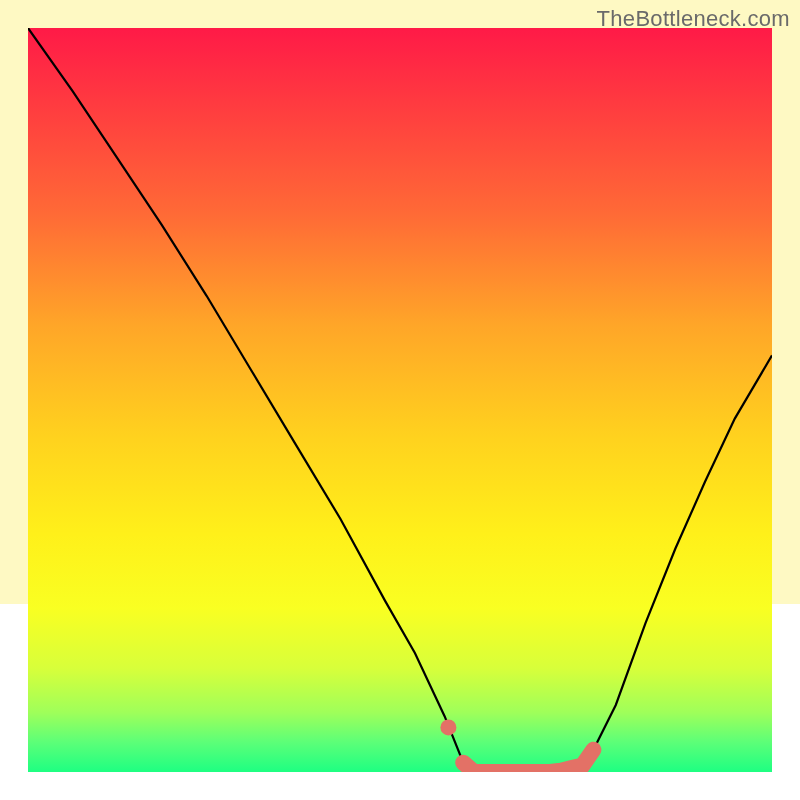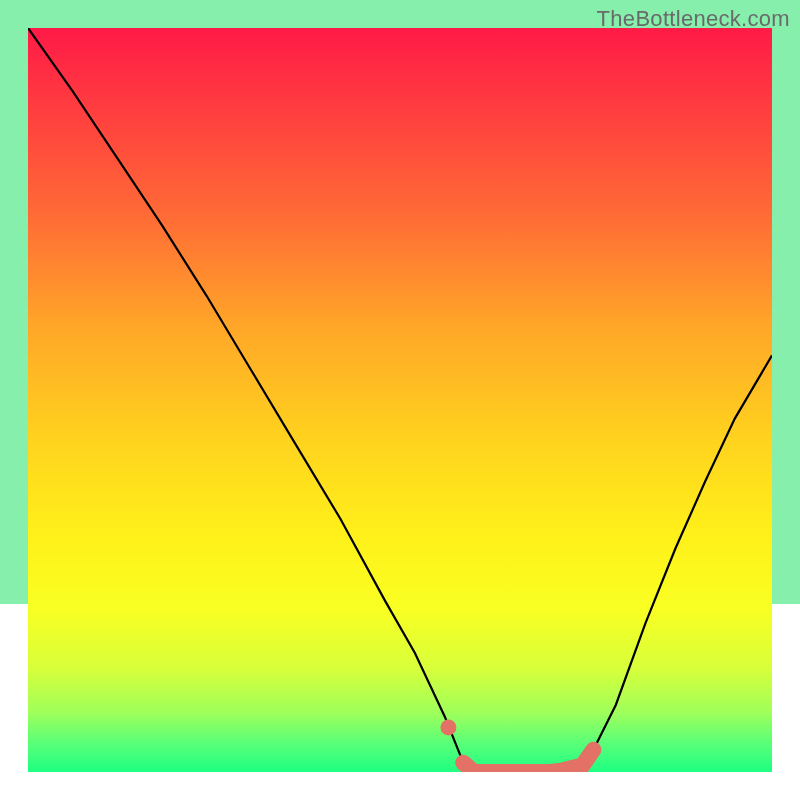--- a/index.html
+++ b/index.html
@@ -1,17 +1,17 @@
 <!DOCTYPE html>
 <html><head>
 <meta charset="utf-8">
 <style>
   * { margin: 0; padding: 0; box-sizing: border-box; }
   body { width: 800px; height: 800px; overflow: hidden; font-family: Arial, sans-serif; }
-  .container { width: 800px; height: 604px; background: #86efac; position: relative; }
+  .container { width: 800px; height: 604px; background: #fef9c3; position: relative; }
   .watermark { position: absolute; top: 6px; right: 10px; color: #6a6a6a; font-size: 22px; font-weight: 500; letter-spacing: 0.3px; }
   .plot-area {
     position: absolute;
     left: 28px;
     top: 28px;
     width: 744px;
     height: 744px;
     
     background: linear-gradient(to bottom,
       #ff1a47 0%,

